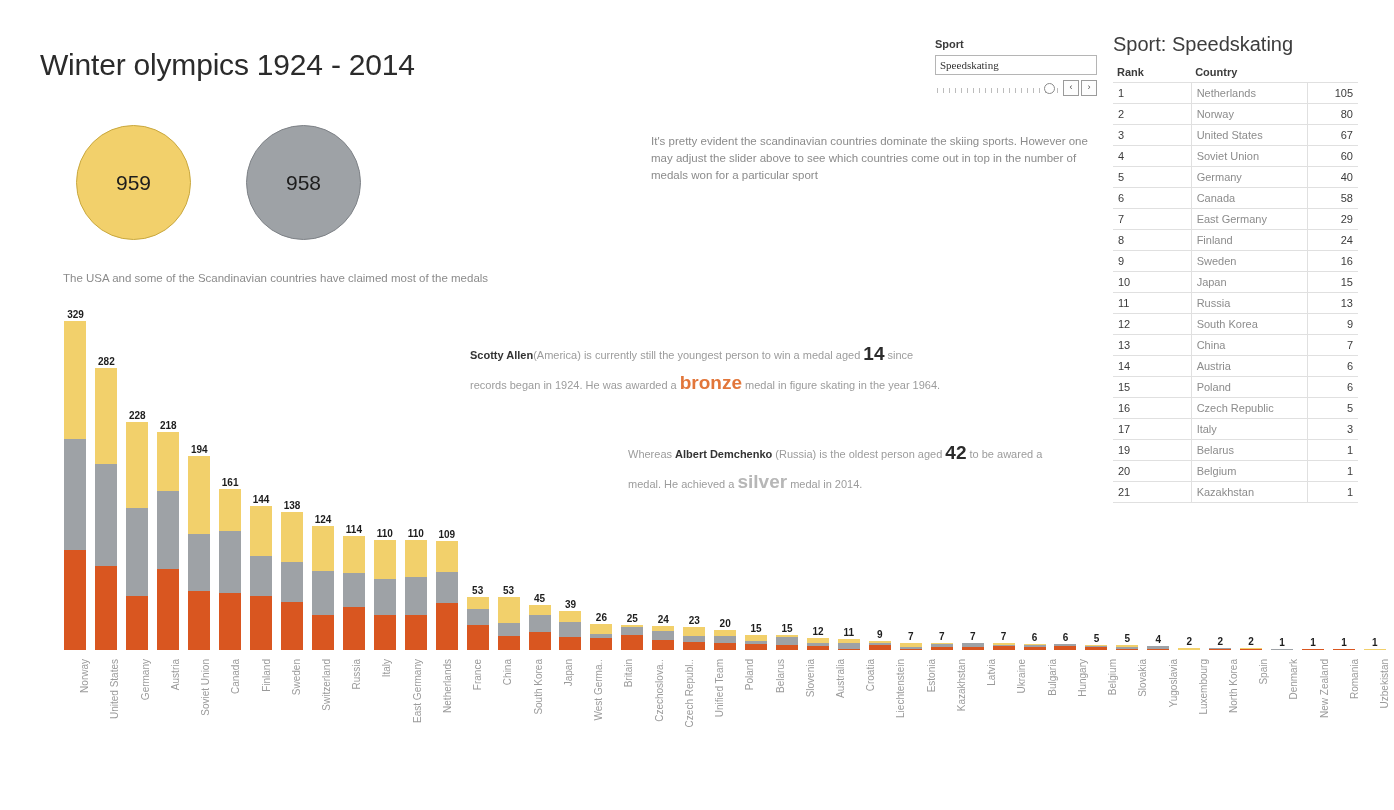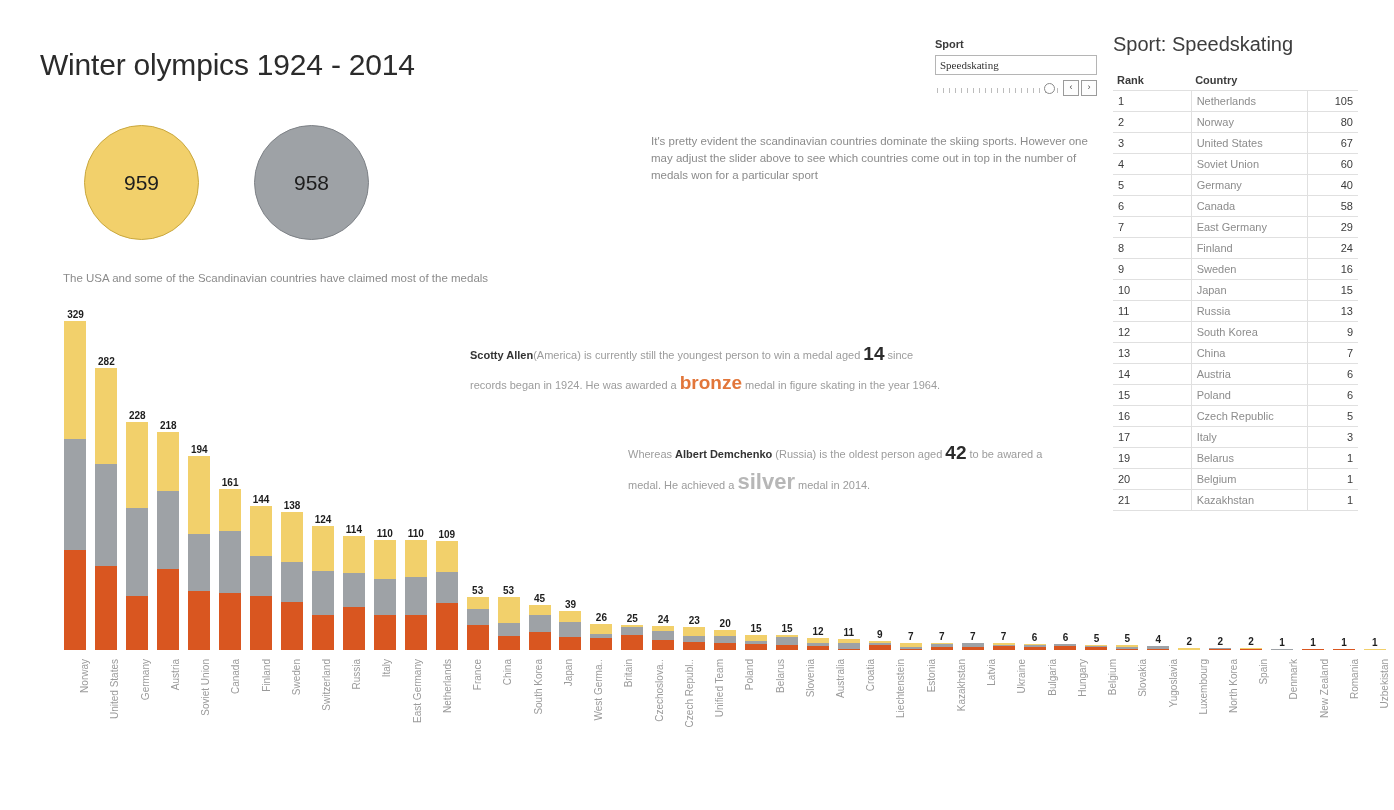--- a/index.html
+++ b/index.html
@@ -24,21 +24,21 @@
     font-size: 30px;
     font-weight: 400;
     letter-spacing: -0.2px;
     color: #2b2b2b;
     white-space: nowrap;
   }
 
   
   #kpi-row {
     position: absolute;
-    left: 84px;
+    left: 76px;
     top: 125px;
     display: flex;
     gap: 55px;
     align-items: center;
   }
   .kpi-circle {
     width: 113px;
     height: 113px;
     border-radius: 50%;
     display: flex;
@@ -76,21 +76,21 @@
     font-weight: bold;
     vertical-align: -1px;
   }
   .word-bronze {
     font-size: 19px;
     color: #e2763a;
     font-weight: bold;
     text-align: center;
   }
   .word-silver {
-    font-size: 22px;
+    font-size: 19px;
     color: #b7b7b7;
     font-weight: bold;
   }
 
   
   #sport-filter { position: absolute; left: 935px; top: 38px; width: 162px; }
   #sport-filter-label {
     font-size: 11px;
     font-weight: bold;
     color: #3b3b3b;
@@ -148,21 +148,21 @@
     text-align: center;
     color: #4a4a4a;
   }
 
   
   #right-panel { position: absolute; left: 1113px; top: 33px; width: 245px; }
   #right-title {
     font-size: 20px;
     color: #3d3d3d;
     font-weight: 400;
-    margin-bottom: 18px;
+    margin-bottom: 10px;
     white-space: nowrap;
   }
   #rank-table { border-collapse: collapse; width: 245px; font-size: 11px; }
   #rank-table th {
     text-align: left;
     font-size: 11px;
     font-weight: bold;
     color: #3b3b3b;
     padding: 0 0 4px 4px;
     border: none;

